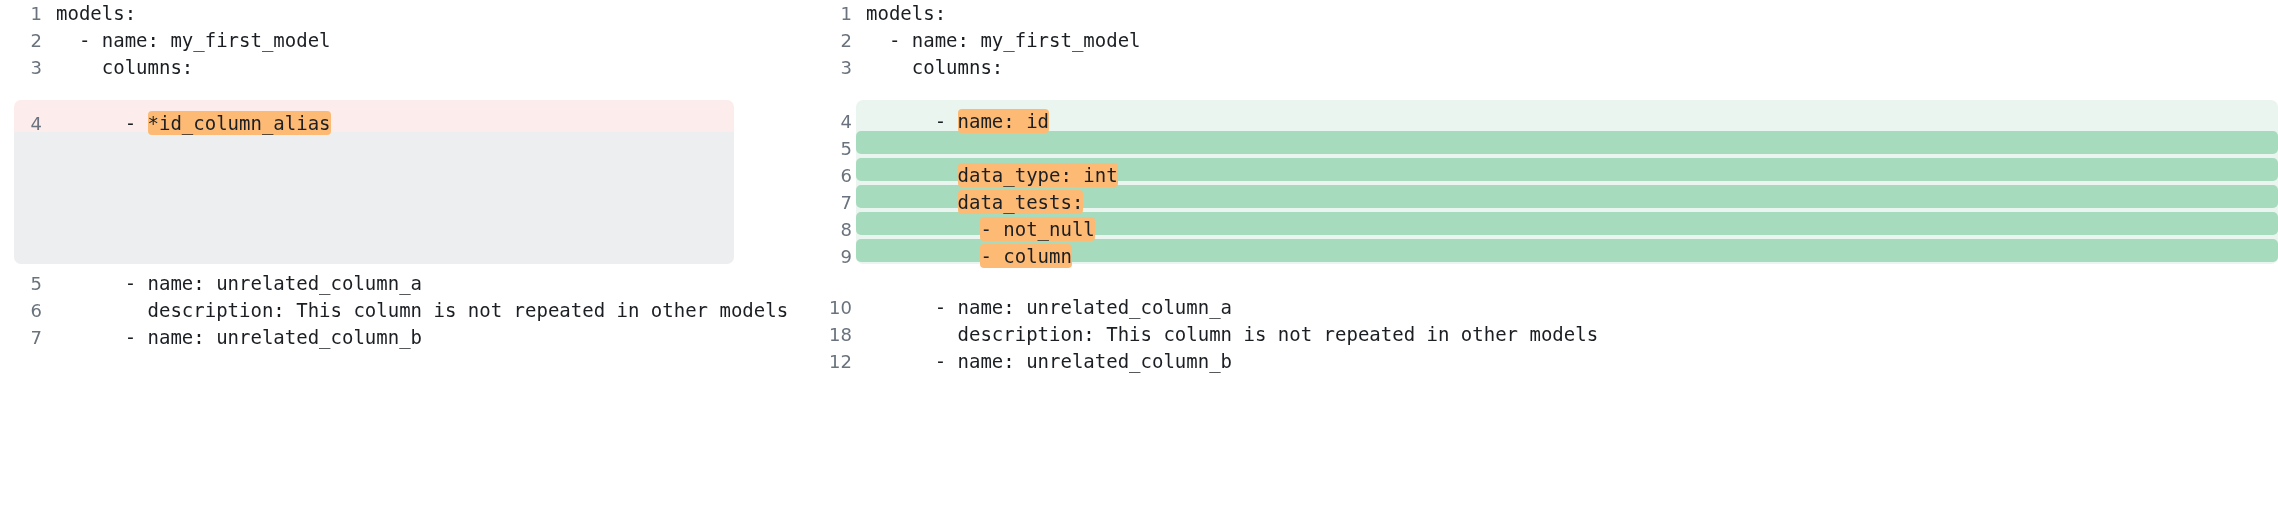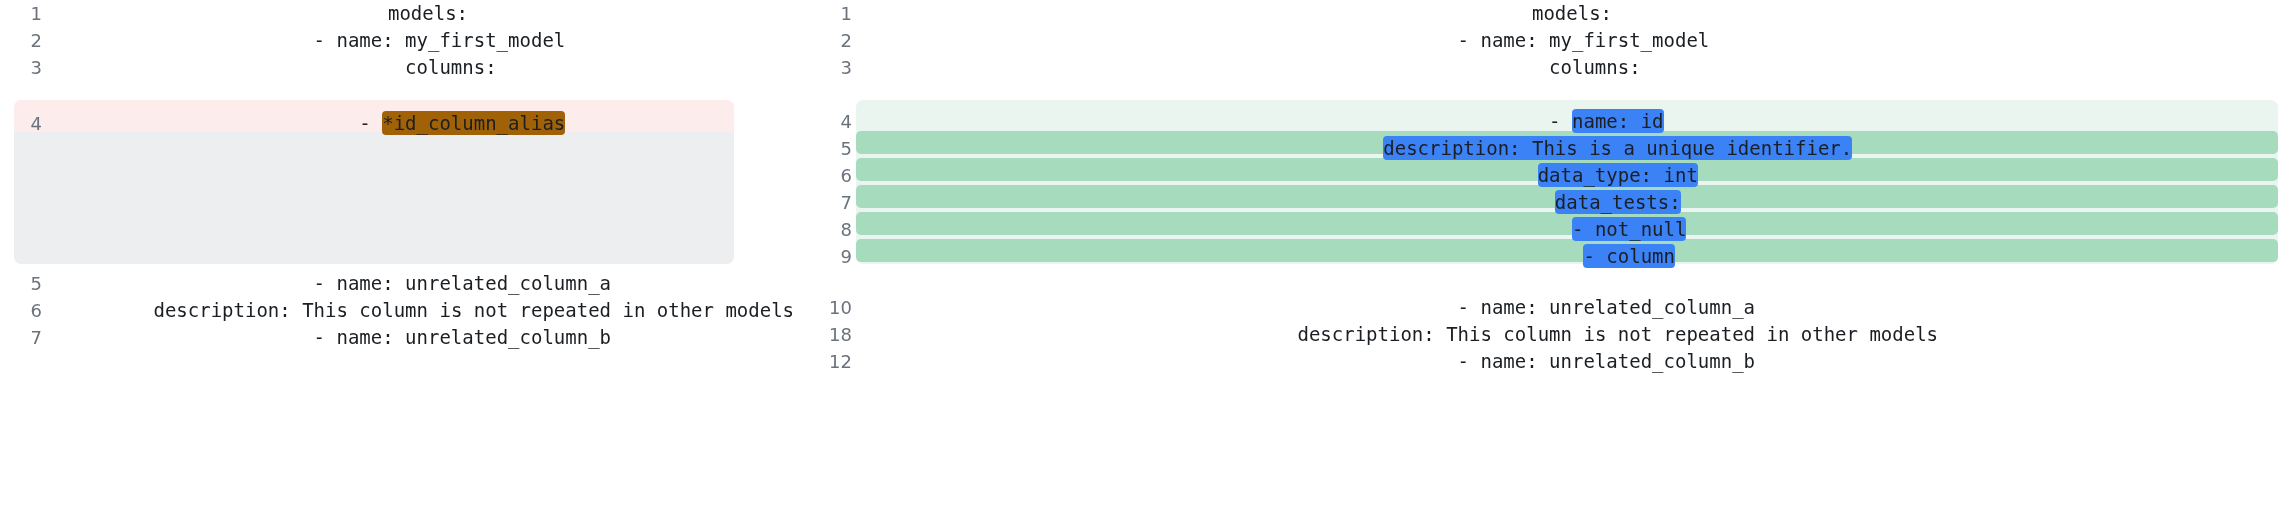--- a/index.html
+++ b/index.html
@@ -52,30 +52,29 @@
     padding-right: 0px;
   }
   .pane-right .gutter { width: 44px; }
 
   .code-cell {
     flex: 1 1 auto;
     position: relative;
     color: #1b1f23;
     padding-left: 14px;
     white-space: pre;
-    text-align: center;
   }
 
   
   .tok {
     border-radius: 4px;
     padding: 1px 0;
   }
-  .tok-del { background: #a16207; }
-  .tok-add { background: #3b82f6; }
+  .tok-del { background: #fdba74; }
+  .tok-add { background: #fdba74; }
 
   
   .block {
     position: absolute;
     border-radius: 7px;
     z-index: 0;
   }
   .block-del  { background: #fceceb; }
   .block-gray { background: #eceef0; }
   .block-add  { background: #e9f5ee; }
@@ -183,21 +182,21 @@
 
       <div class="spacer"></div>
 
       <div class="code-row">
         <span class="gutter">4</span>
         <span class="code-cell"><span>      - </span><span class="tok tok-add">name: id</span></span>
       </div>
 
       <div class="code-row">
         <span class="gutter">5</span>
-        <span class="code-cell"><span>        </span><span class="tok tok-add">description: This is a unique identifier.</span></span>
+        <span class="code-cell"><span>        </span></span>
       </div>
 
       <div class="code-row">
         <span class="gutter">6</span>
         <span class="code-cell"><span>        </span><span class="tok tok-add">data_type: int</span></span>
       </div>
 
       <div class="code-row">
         <span class="gutter">7</span>
         <span class="code-cell"><span>        </span><span class="tok tok-add">data_tests:</span></span>

